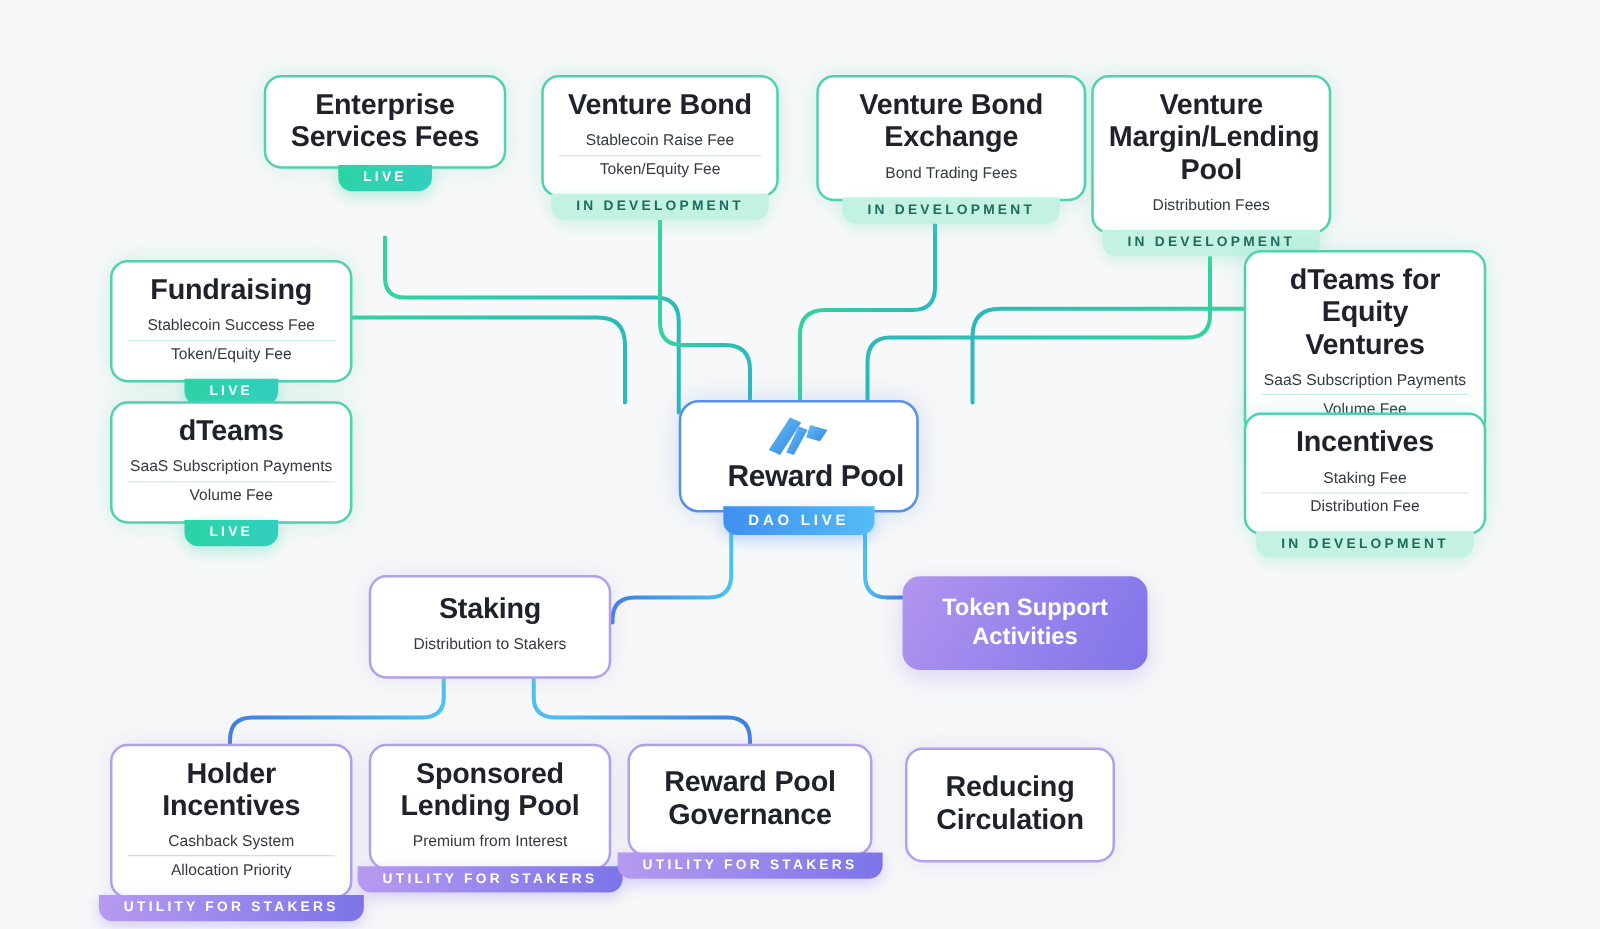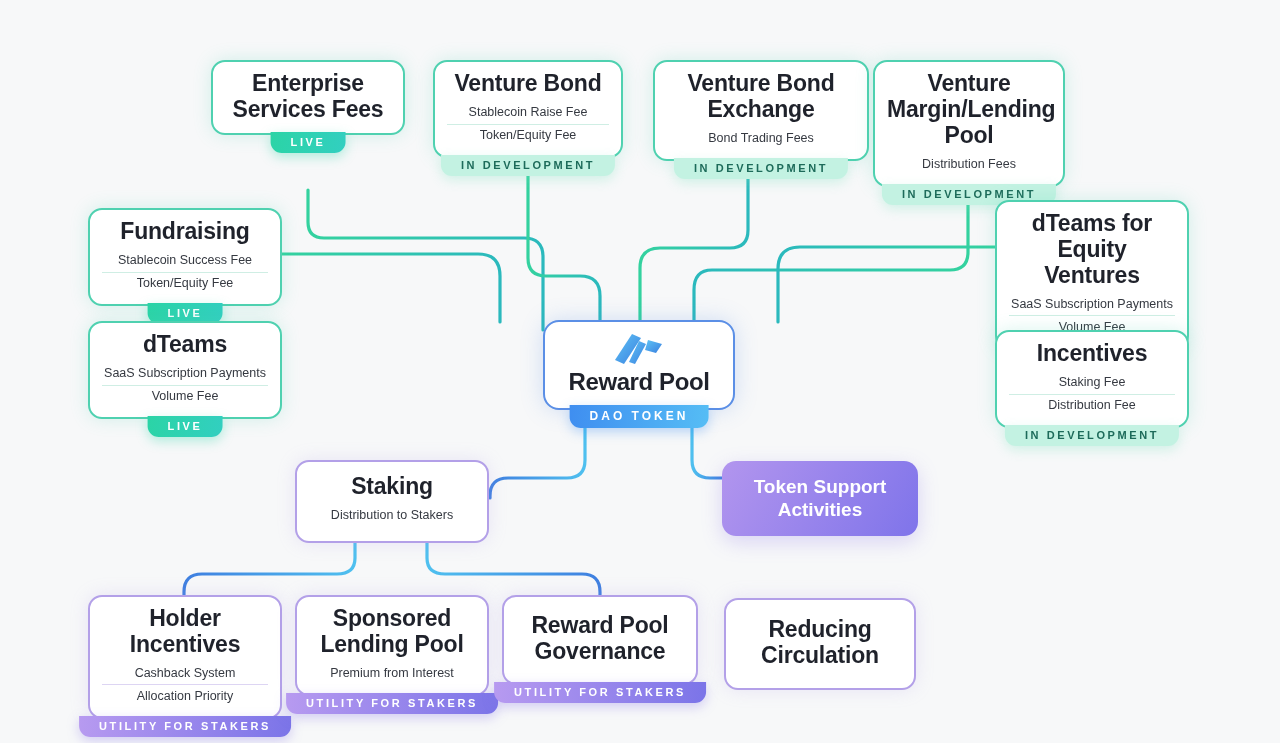--- a/index.html
+++ b/index.html
@@ -68,21 +68,21 @@
   .badge.dao {
     background:linear-gradient(95deg,#3f8ef0 0%,#55bdf5 100%);
     color:#ffffff; letter-spacing:3px; font-size:12px;
     box-shadow:0 4px 12px rgba(63,142,240,.35);
   }
 
   
   #hub {
     position:absolute; left:543px; top:320px; width:192px;
     background:#ffffff; border:2px solid #5b8fe6; border-radius:16px;
-    padding:10px 10px 12px; text-align:center; z-index:6;
+    padding:10px 10px 12px; text-align:right; z-index:6;
     box-shadow:0 0 22px rgba(91,143,230,.25);
   }
   #hub .hubtitle { font-size:24px; font-weight:bold; letter-spacing:-.4px; color:#1f222b; }
   #hub .logo { height:34px; display:flex; align-items:center; justify-content:center; margin-bottom:2px; }
 
   
   .solidnode {
     position:absolute; border-radius:14px; z-index:3;
     background:linear-gradient(120deg,#b295ee 0%,#7f74ea 100%);
     color:#fff; display:flex; align-items:center; justify-content:center;
@@ -234,21 +234,21 @@
             <stop offset="0%" stop-color="#5fc4f5"></stop>
               <stop offset="100%" stop-color="#3a7fe0"></stop>
           </linearGradient>
         </defs>
         <path d="M20 1 L29 5 L12 31 L3 27 Z" fill="url(#lg1)"></path>
         <path d="M27 8 L34 11 L23 31 L17 29 Z" fill="url(#lg1)"></path>
         <path d="M36 7 L50 11 L44 20 L33 17 Z" fill="url(#lg1)"></path>
       </svg>
     </div>
     <div class="hubtitle">Reward Pool</div>
-    <div class="badge dao">DAO TOKEN</div>
+    <div class="badge dao">DAO LIVE</div>
   </div>
 
   <div class="node" style="left:295px; top:460px; width:194px;">
     <div class="card purple" style="padding:12px 12px 14px;">
       <div class="title">Staking</div>
       <div class="subs">
         <div class="sub">Distribution to Stakers</div>
       </div>
     </div>
   </div>
@@ -278,19 +278,19 @@
     </div>
   </div>
 
   <div class="node" style="left:502px; top:595px; width:196px;">
     <div class="card purple" style="padding:16px 12px 18px;">
       <div class="title">Reward Pool Governance</div>
       <div class="badge util">UTILITY FOR STAKERS</div>
     </div>
   </div>
 
-  <div class="node" style="left:724px; top:598px; width:192px;">
+  <div class="node" style="left:724px; top:598px; width:168px;">
     <div class="card purple" style="padding:17px 12px 19px;">
       <div class="title">Reducing Circulation</div>
     </div>
   </div>
 
 </div>
 
 </body></html>

